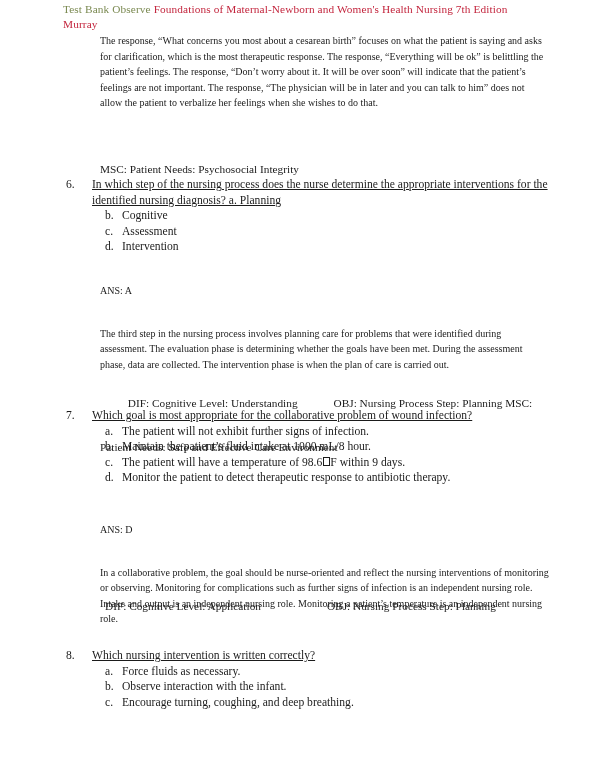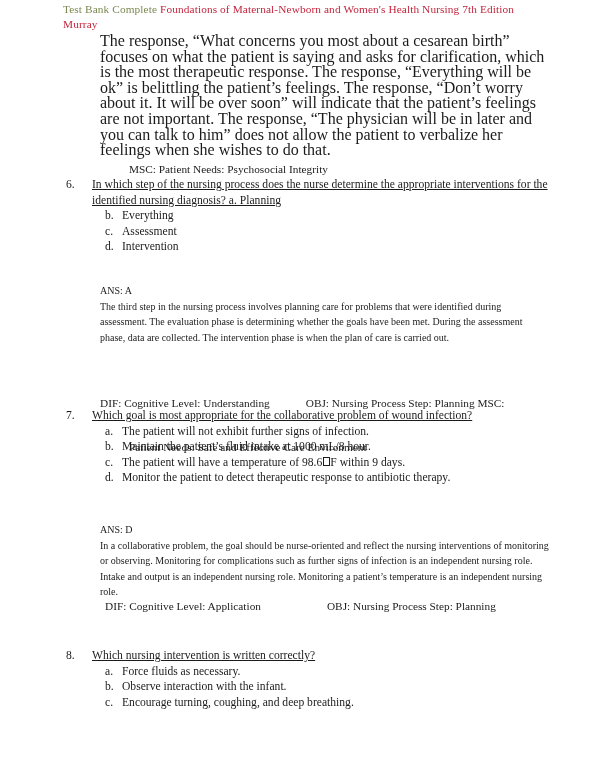--- a/index.html
+++ b/index.html
@@ -32,34 +32,34 @@
     font-size: 11.3px;
     line-height: 14.6px;
     letter-spacing: 0.01em;
   }
   .hdr-prefix { color: #7b8a52; }
   .hdr-title  { color: #c3253d; }
   .para {
     position: absolute;
     left: 100px;
     width: 448px;
-    font-size: 16px;
+    font-size: 10px;
     line-height: 15.6px;
   }
 
   .meta {
     position: absolute;
     left: 100px;
     width: 460px;
     font-size: 11.3px;
     line-height: 14.6px;
     white-space: pre-wrap;
   }
   .meta .dif-line { display: block; padding-left: 5px; }
-  .meta .msc-line { display: block; padding-left: 0px; margin-left: 29px; }
+  .meta .msc-line { display: block; padding-left: 0px; }
   .meta .gap { display: inline-block; width: 66px; }
   .meta .gap-sm { display: inline-block; width: 36px; }
 
   
   .question {
     position: absolute;
     left: 66px;
     width: 488px;
     font-size: 11.6px;
     line-height: 15.6px;
@@ -88,75 +88,75 @@
   .opt-text { flex: 1 1 auto; }
 
   .ans-block {
     position: absolute;
     left: 100px;
     width: 450px;
     font-size: 10px;
     line-height: 15.6px;
   }
   .ans-label { display: block; }
-  .ans-body  { display: block; }
+  .ans-body  { display: block; margin-top: 27px; }
 
   .tofu {
     display: inline-block;
     width: 0.62em;
     height: 0.78em;
     border: 1px solid #1b1b1b;
     vertical-align: -0.02em;
     margin: 0 0.04em;
     box-sizing: border-box;
   }
 </style>
 </head>
 <body>
 
 <div class="page">
 
   <div class="doc-header">
-    <span class="hdr-prefix">Test Bank Complete </span><span class="hdr-title">Foundations of Maternal-Newborn and Women's Health Nursing 7th Edition Murray</span>
+    <span class="hdr-prefix">Test Bank Observe </span><span class="hdr-title">Foundations of Maternal-Newborn and Women's Health Nursing 7th Edition Murray</span>
   </div>
 
   <div class="para" style="top:33px;">The response, “What concerns you most about a cesarean birth” focuses on what the patient is saying and asks for clarification, which is the most therapeutic response. The response, “Everything will be ok” is belittling the patient’s feelings. The response, “Don’t worry about it. It will be over soon” will indicate that the patient’s feelings are not important. The response, “The physician will be in later and you can talk to him” does not allow the patient to verbalize her feelings when she wishes to do that.</div>
 
   <div class="meta" style="top:133px;">
     <span class="msc-line">MSC: Patient Needs: Psychosocial Integrity</span>
   </div>
 
   <div class="question" style="top:177px;">
     <div class="q-row">
       <div class="q-num">6.</div>
       <div class="q-text">In which step of the nursing process does the nurse determine the appropriate interventions for the identified nursing diagnosis? a. Planning</div>
     </div>
     <div class="options">
       <div class="opt-row">
         <div class="opt-letter">b.</div>
-        <div class="opt-text">Everything</div>
+        <div class="opt-text">Cognitive</div>
       </div>
       <div class="opt-row">
         <div class="opt-letter">c.</div>
         <div class="opt-text">Assessment</div>
       </div>
       <div class="opt-row">
         <div class="opt-letter">d.</div>
         <div class="opt-text">Intervention</div>
       </div>
     </div>
   </div>
 
   <div class="ans-block" style="top:283px;">
     <span class="ans-label">ANS: A</span>
     <span class="ans-body">The third step in the nursing process involves planning care for problems that were identified during assessment. The evaluation phase is determining whether the goals have been met. During the assessment phase, data are collected. The intervention phase is when the plan of care is carried out.</span>
   </div>
 
   <div class="meta" style="top:367px;">
-    <span class="dif-line" style="padding-left:0px;"><span>DIF: Cognitive Level: Understanding</span><span class="gap-sm"></span><span>OBJ: Nursing Process Step: Planning MSC:</span></span>
+    <span class="dif-line" style="padding-left:0px;text-align:center;"><span>DIF: Cognitive Level: Understanding</span><span class="gap-sm"></span><span>OBJ: Nursing Process Step: Planning MSC:</span></span>
     <span class="msc-line">Patient Needs: Safe and Effective Care Environment</span>
   </div>
 
   <div class="question" style="top:408px;">
     <div class="q-row">
       <div class="q-num">7.</div>
       <div class="q-text">Which goal is most appropriate for the collaborative problem of wound infection?</div>
     </div>
     <div class="options">
       <div class="opt-row">

